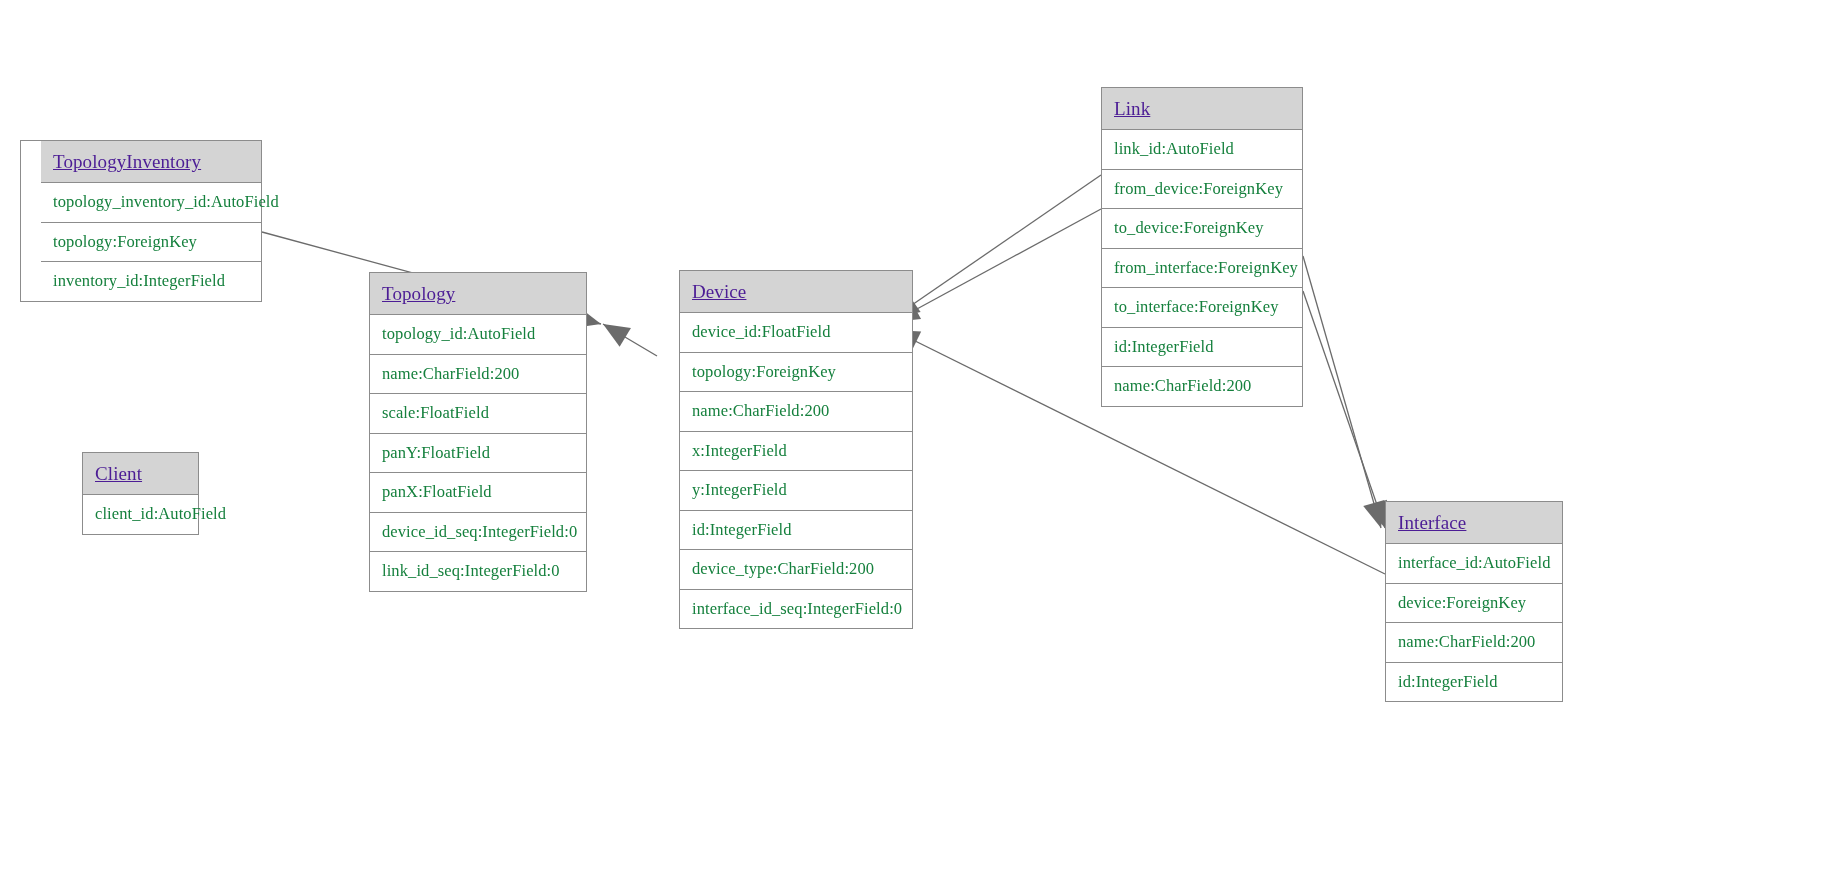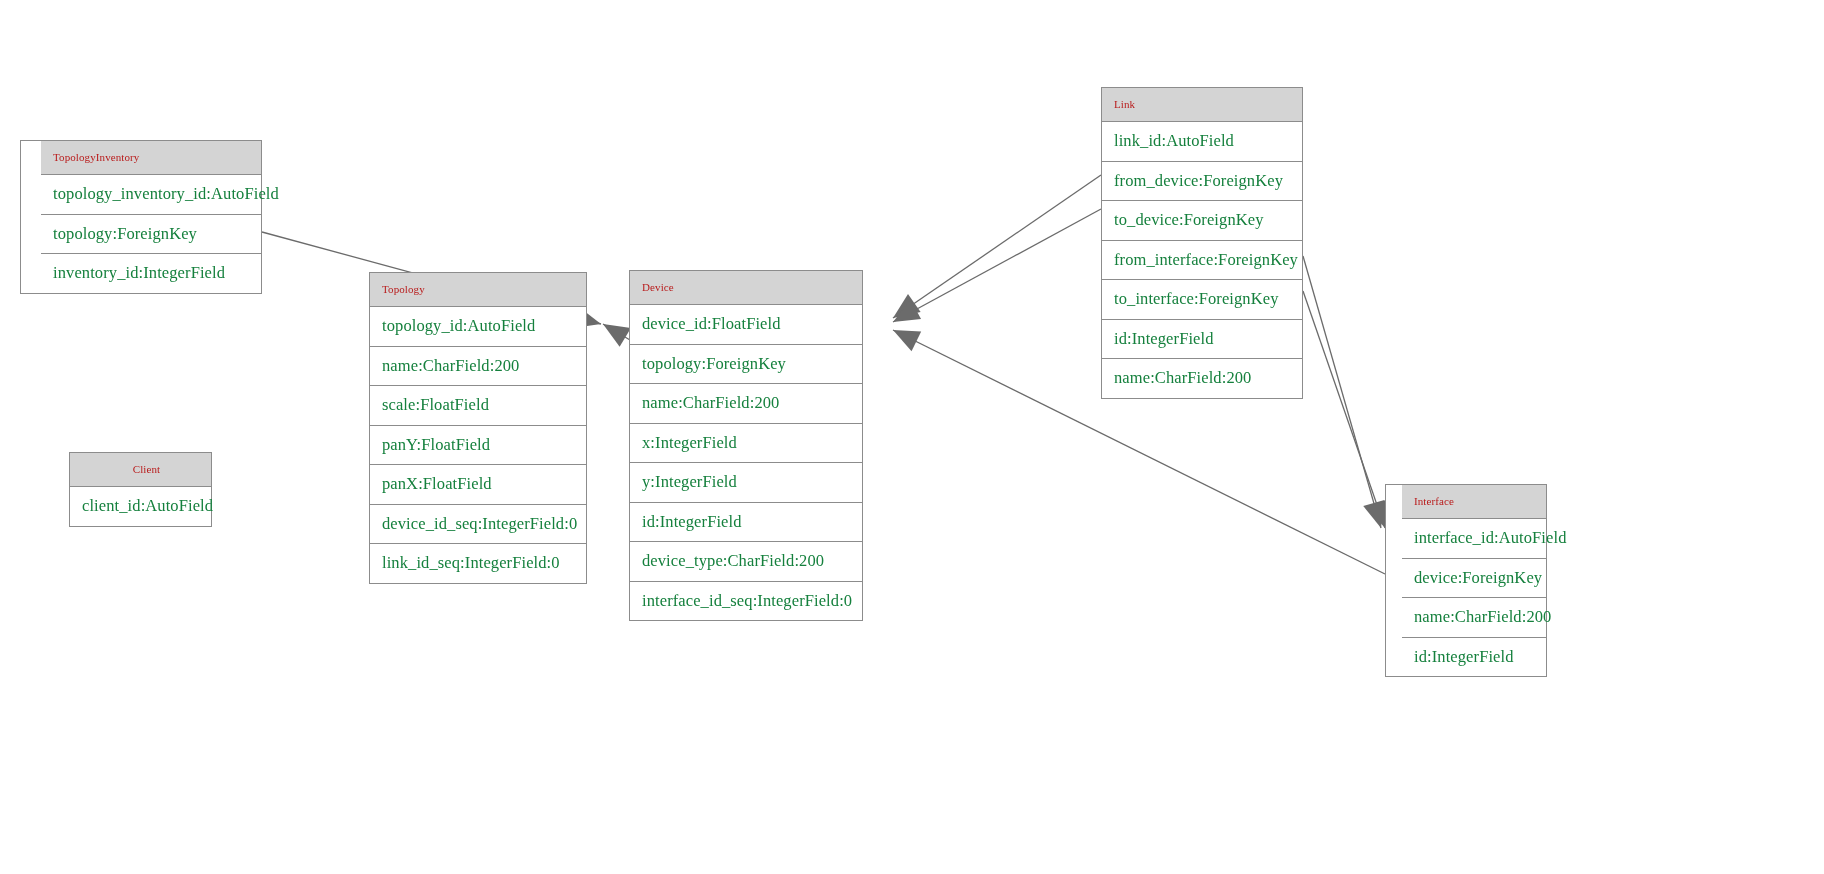--- a/index.html
+++ b/index.html
@@ -31,26 +31,27 @@
     position: absolute;
     z-index: 2;
     box-sizing: border-box;
     border: 1px solid #8c8c8c;
     background: #ffffff;
   }
   .entity-header {
     box-sizing: border-box;
     background: #d4d4d4;
     border-bottom: 1px solid #8c8c8c;
-    color: #b91c1c;
-    font-size: 11px;
+    color: #4c1d95;
+    font-size: 19px;
     line-height: 1;
     padding: 11px 0 11px 12px;
     white-space: nowrap;
     letter-spacing: 0.1px;
+    text-decoration: underline;
   }
   .entity-field {
     box-sizing: border-box;
     background: #ffffff;
     border-bottom: 1px solid #8c8c8c;
     color: #15803d;
     font-size: 16.5px;
     line-height: 1;
     padding: 11px 0 11px 12px;
     white-space: nowrap;
@@ -96,56 +97,56 @@
       </g>
     </svg>
 
   <div id="entity-layer">
       <div class="entity" style="left: 20px; top: 140px; width: 242px; padding-left: 20px;">
         <div class="entity-header">TopologyInventory</div>
         <div class="entity-field">topology_inventory_id:AutoField</div>
         <div class="entity-field">topology:ForeignKey</div>
         <div class="entity-field">inventory_id:IntegerField</div>
       </div>
-      <div class="entity" style="left: 69px; top: 452px; width: 143px; text-align: center;">
+      <div class="entity" style="left: 82px; top: 452px; width: 117px;">
         <div class="entity-header">Client</div>
         <div class="entity-field">client_id:AutoField</div>
       </div>
       <div class="entity" style="left: 369px; top: 272px; width: 218px;">
         <div class="entity-header">Topology</div>
         <div class="entity-field">topology_id:AutoField</div>
         <div class="entity-field">name:CharField:200</div>
         <div class="entity-field">scale:FloatField</div>
         <div class="entity-field">panY:FloatField</div>
         <div class="entity-field">panX:FloatField</div>
         <div class="entity-field">device_id_seq:IntegerField:0</div>
         <div class="entity-field">link_id_seq:IntegerField:0</div>
       </div>
-      <div class="entity" style="left: 629px; top: 270px; width: 234px;">
+      <div class="entity" style="left: 679px; top: 270px; width: 234px;">
         <div class="entity-header">Device</div>
         <div class="entity-field">device_id:FloatField</div>
         <div class="entity-field">topology:ForeignKey</div>
         <div class="entity-field">name:CharField:200</div>
         <div class="entity-field">x:IntegerField</div>
         <div class="entity-field">y:IntegerField</div>
         <div class="entity-field">id:IntegerField</div>
         <div class="entity-field">device_type:CharField:200</div>
         <div class="entity-field">interface_id_seq:IntegerField:0</div>
       </div>
       <div class="entity" style="left: 1101px; top: 87px; width: 202px;">
         <div class="entity-header">Link</div>
         <div class="entity-field">link_id:AutoField</div>
         <div class="entity-field">from_device:ForeignKey</div>
         <div class="entity-field">to_device:ForeignKey</div>
         <div class="entity-field">from_interface:ForeignKey</div>
         <div class="entity-field">to_interface:ForeignKey</div>
         <div class="entity-field">id:IntegerField</div>
         <div class="entity-field">name:CharField:200</div>
       </div>
-      <div class="entity" style="left: 1385px; top: 484px; width: 162px; padding-left: 16px;">
+      <div class="entity" style="left: 1385px; top: 501px; width: 178px;">
         <div class="entity-header">Interface</div>
         <div class="entity-field">interface_id:AutoField</div>
         <div class="entity-field">device:ForeignKey</div>
         <div class="entity-field">name:CharField:200</div>
         <div class="entity-field">id:IntegerField</div>
       </div>
     </div>
 
 </div>
 

